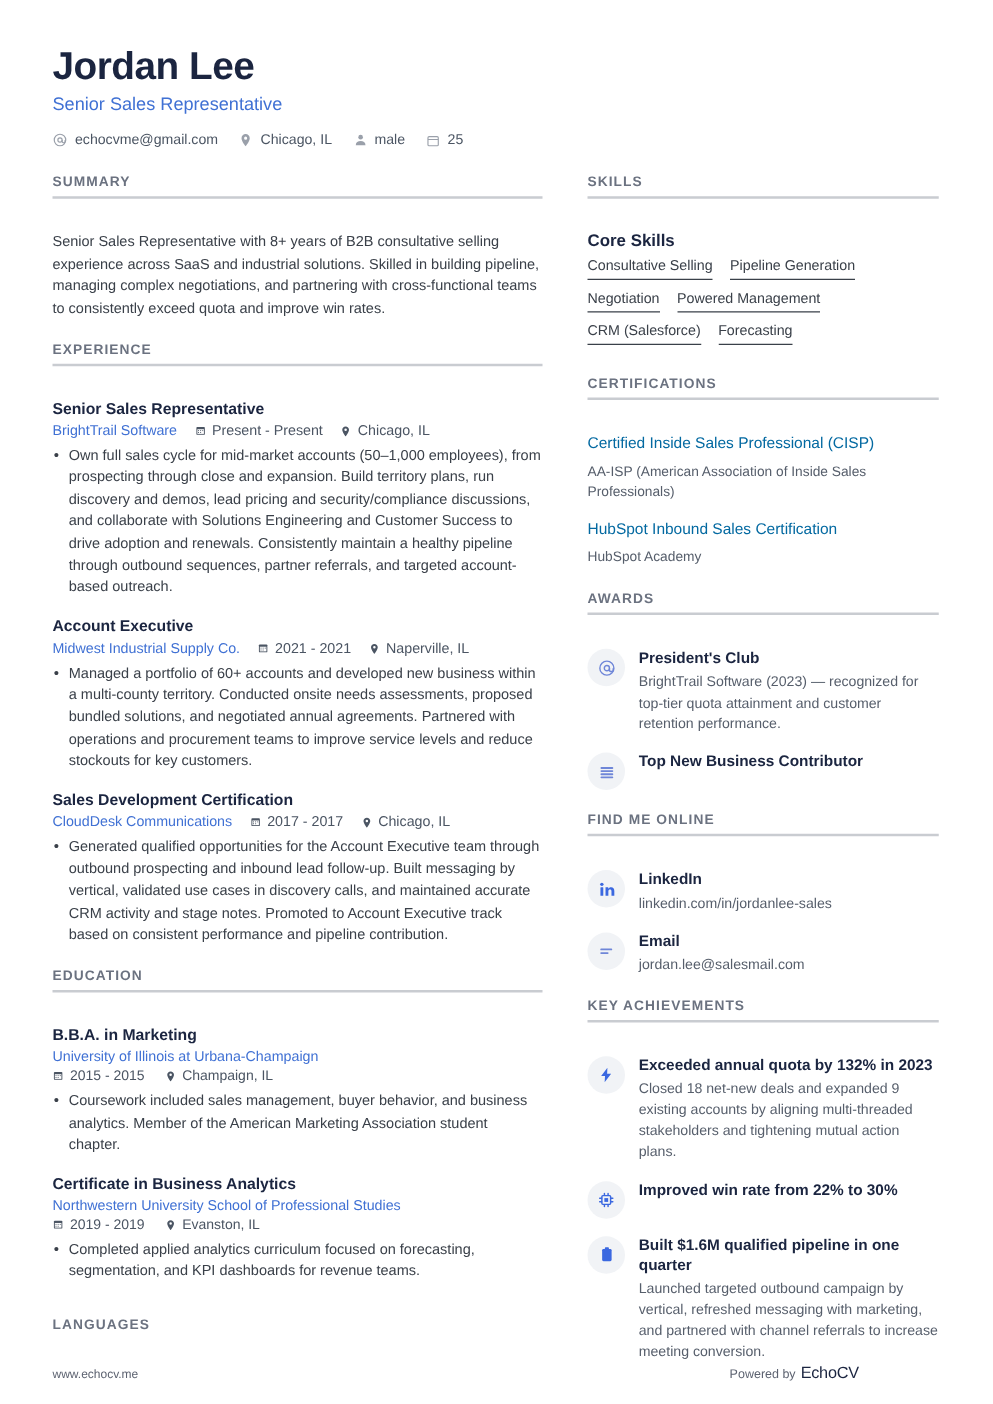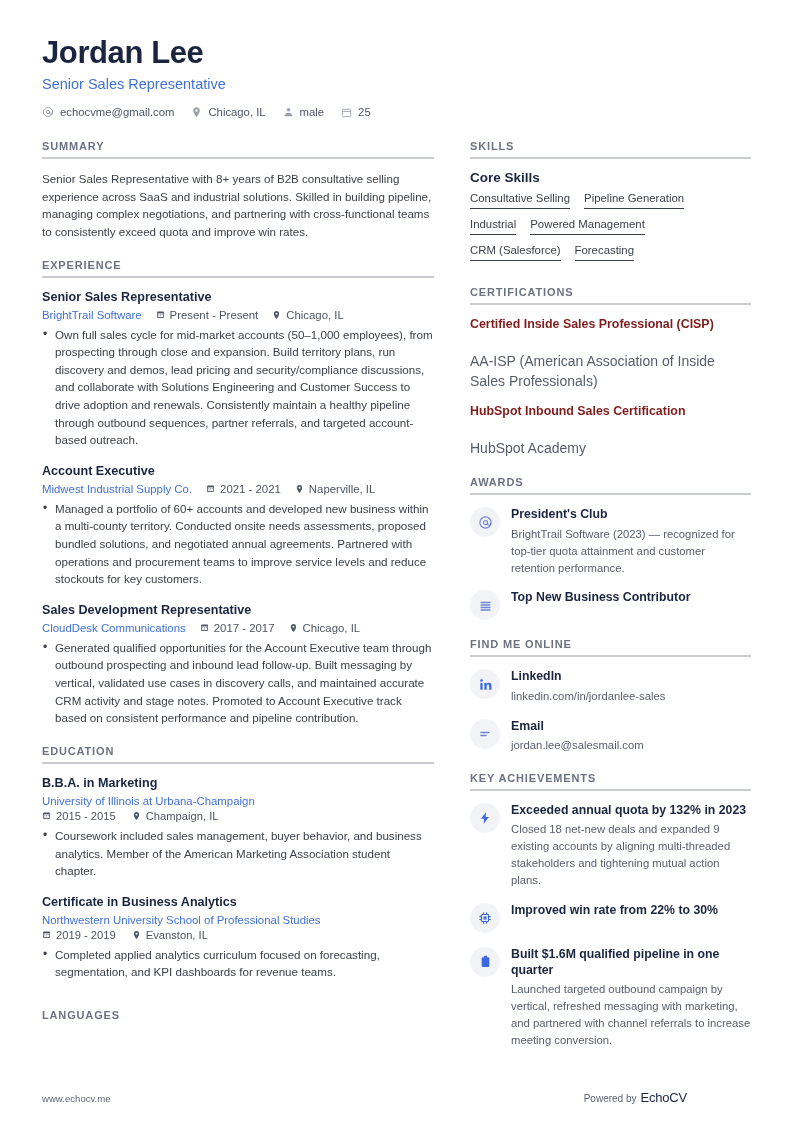--- a/index.html
+++ b/index.html
@@ -32,21 +32,21 @@
   .col-left  { width: 392px; flex: none; }
   .col-right { width: 281px; flex: none; }
 
   
   .sec { margin-bottom: 2px; }
   .sec-title {
     font-size: 11px; letter-spacing: 0.85px; color: #6b7280;
     text-transform: uppercase; font-weight: bold;
   }
   .sec-rule { height: 2px; background: #c9ccd1; margin-top: 5px; }
-  .sec-body { padding-top: 11px; }
+  .sec-body { padding-top: 26px; }
 
   
   .para { font-size: 11.6px; line-height: 1.52; color: #3a4049; }
 
   .entry { margin-bottom: 14px; }
   .entry:last-child { margin-bottom: 0; }
   .entry-title { font-size: 12.6px; font-weight: bold; color: #1b2540; line-height: 1.35; }
   .entry-meta {
     display: flex; align-items: center; flex-wrap: wrap; gap: 14px;
     margin-top: 3px; font-size: 11.4px; color: #4b5563;
@@ -72,22 +72,22 @@
   .skill-rows { }
   .skill-row { display: flex; gap: 14px; margin-bottom: 9px; flex-wrap: nowrap; }
   .skill-chip {
     font-size: 11.4px; color: #3a4049; padding-bottom: 4px;
     border-bottom: 1.4px solid #3a4049; white-space: nowrap;
   }
 
   
   .cert { margin-bottom: 12px; }
   .cert:last-child { margin-bottom: 0; }
-  .cert-name { font-size: 12.4px; font-weight: bold; color: #7f1d1d; line-height:1.35; }
-  .cert-issuer { font-size: 14px; color: #565e6b; line-height: 1.45; margin-top: 18px; }
+  .cert-name { font-size: 12.4px; font-weight: normal; color: #0369a1; line-height:1.35; }
+  .cert-issuer { font-size: 11px; color: #565e6b; line-height: 1.45; margin-top: 8px; }
 
   
   .iitem { display: flex; gap: 11px; margin-bottom: 13px; align-items: flex-start; }
   .iitem:last-child { margin-bottom: 0; }
   .ibadge {
     width: 30px; height: 30px; border-radius: 50%; background: #f1f3f6;
     flex: none; display: flex; align-items: center; justify-content: center; margin-top: 1px;
   }
   .ibadge svg { display: block; }
   .itext { flex: 1 1 auto; min-width: 0; }
@@ -232,21 +232,21 @@
                   </span>
                 <span>Naperville, IL</span>
               </span>
             </div>
             <ul class="bullets">
               <li>Managed a portfolio of 60+ accounts and developed new business within a multi-county territory. Conducted onsite needs assessments, proposed bundled solutions, and negotiated annual agreements. Partnered with operations and procurement teams to improve service levels and reduce stockouts for key customers.</li>
             </ul>
           </div>
 
           <div class="entry">
-            <div class="entry-title">Sales Development Representative</div>
+            <div class="entry-title">Sales Development Certification</div>
             <div class="entry-meta">
               <span class="entry-org">CloudDesk Communications</span>
               <span class="meta-bit">
                 <span>
                     <svg width="9" height="9" viewBox="0 0 24 24" fill="#4b5563">
                       <rect x="3" y="4" width="18" height="17" rx="2"></rect>
                       <rect x="5" y="9" width="14" height="10" fill="#fff"></rect>
                       <rect x="6.5" y="11" width="2" height="2"></rect>
                       <rect x="11" y="11" width="2" height="2"></rect>
                       <rect x="15.5" y="11" width="2" height="2"></rect>
@@ -361,21 +361,21 @@
         <div class="sec-title">SKILLS</div>
         <div class="sec-rule"></div>
         <div class="sec-body" style="padding-bottom:14px;">
           <div class="skills-group-title">Core Skills</div>
           <div class="skill-rows">
             <div class="skill-row">
               <span class="skill-chip">Consultative Selling</span>
               <span class="skill-chip">Pipeline Generation</span>
             </div>
             <div class="skill-row">
-              <span class="skill-chip">Industrial</span>
+              <span class="skill-chip">Negotiation</span>
               <span class="skill-chip">Powered Management</span>
             </div>
             <div class="skill-row">
               <span class="skill-chip">CRM (Salesforce)</span>
               <span class="skill-chip">Forecasting</span>
             </div>
           </div>
         </div>
       </div>
 

